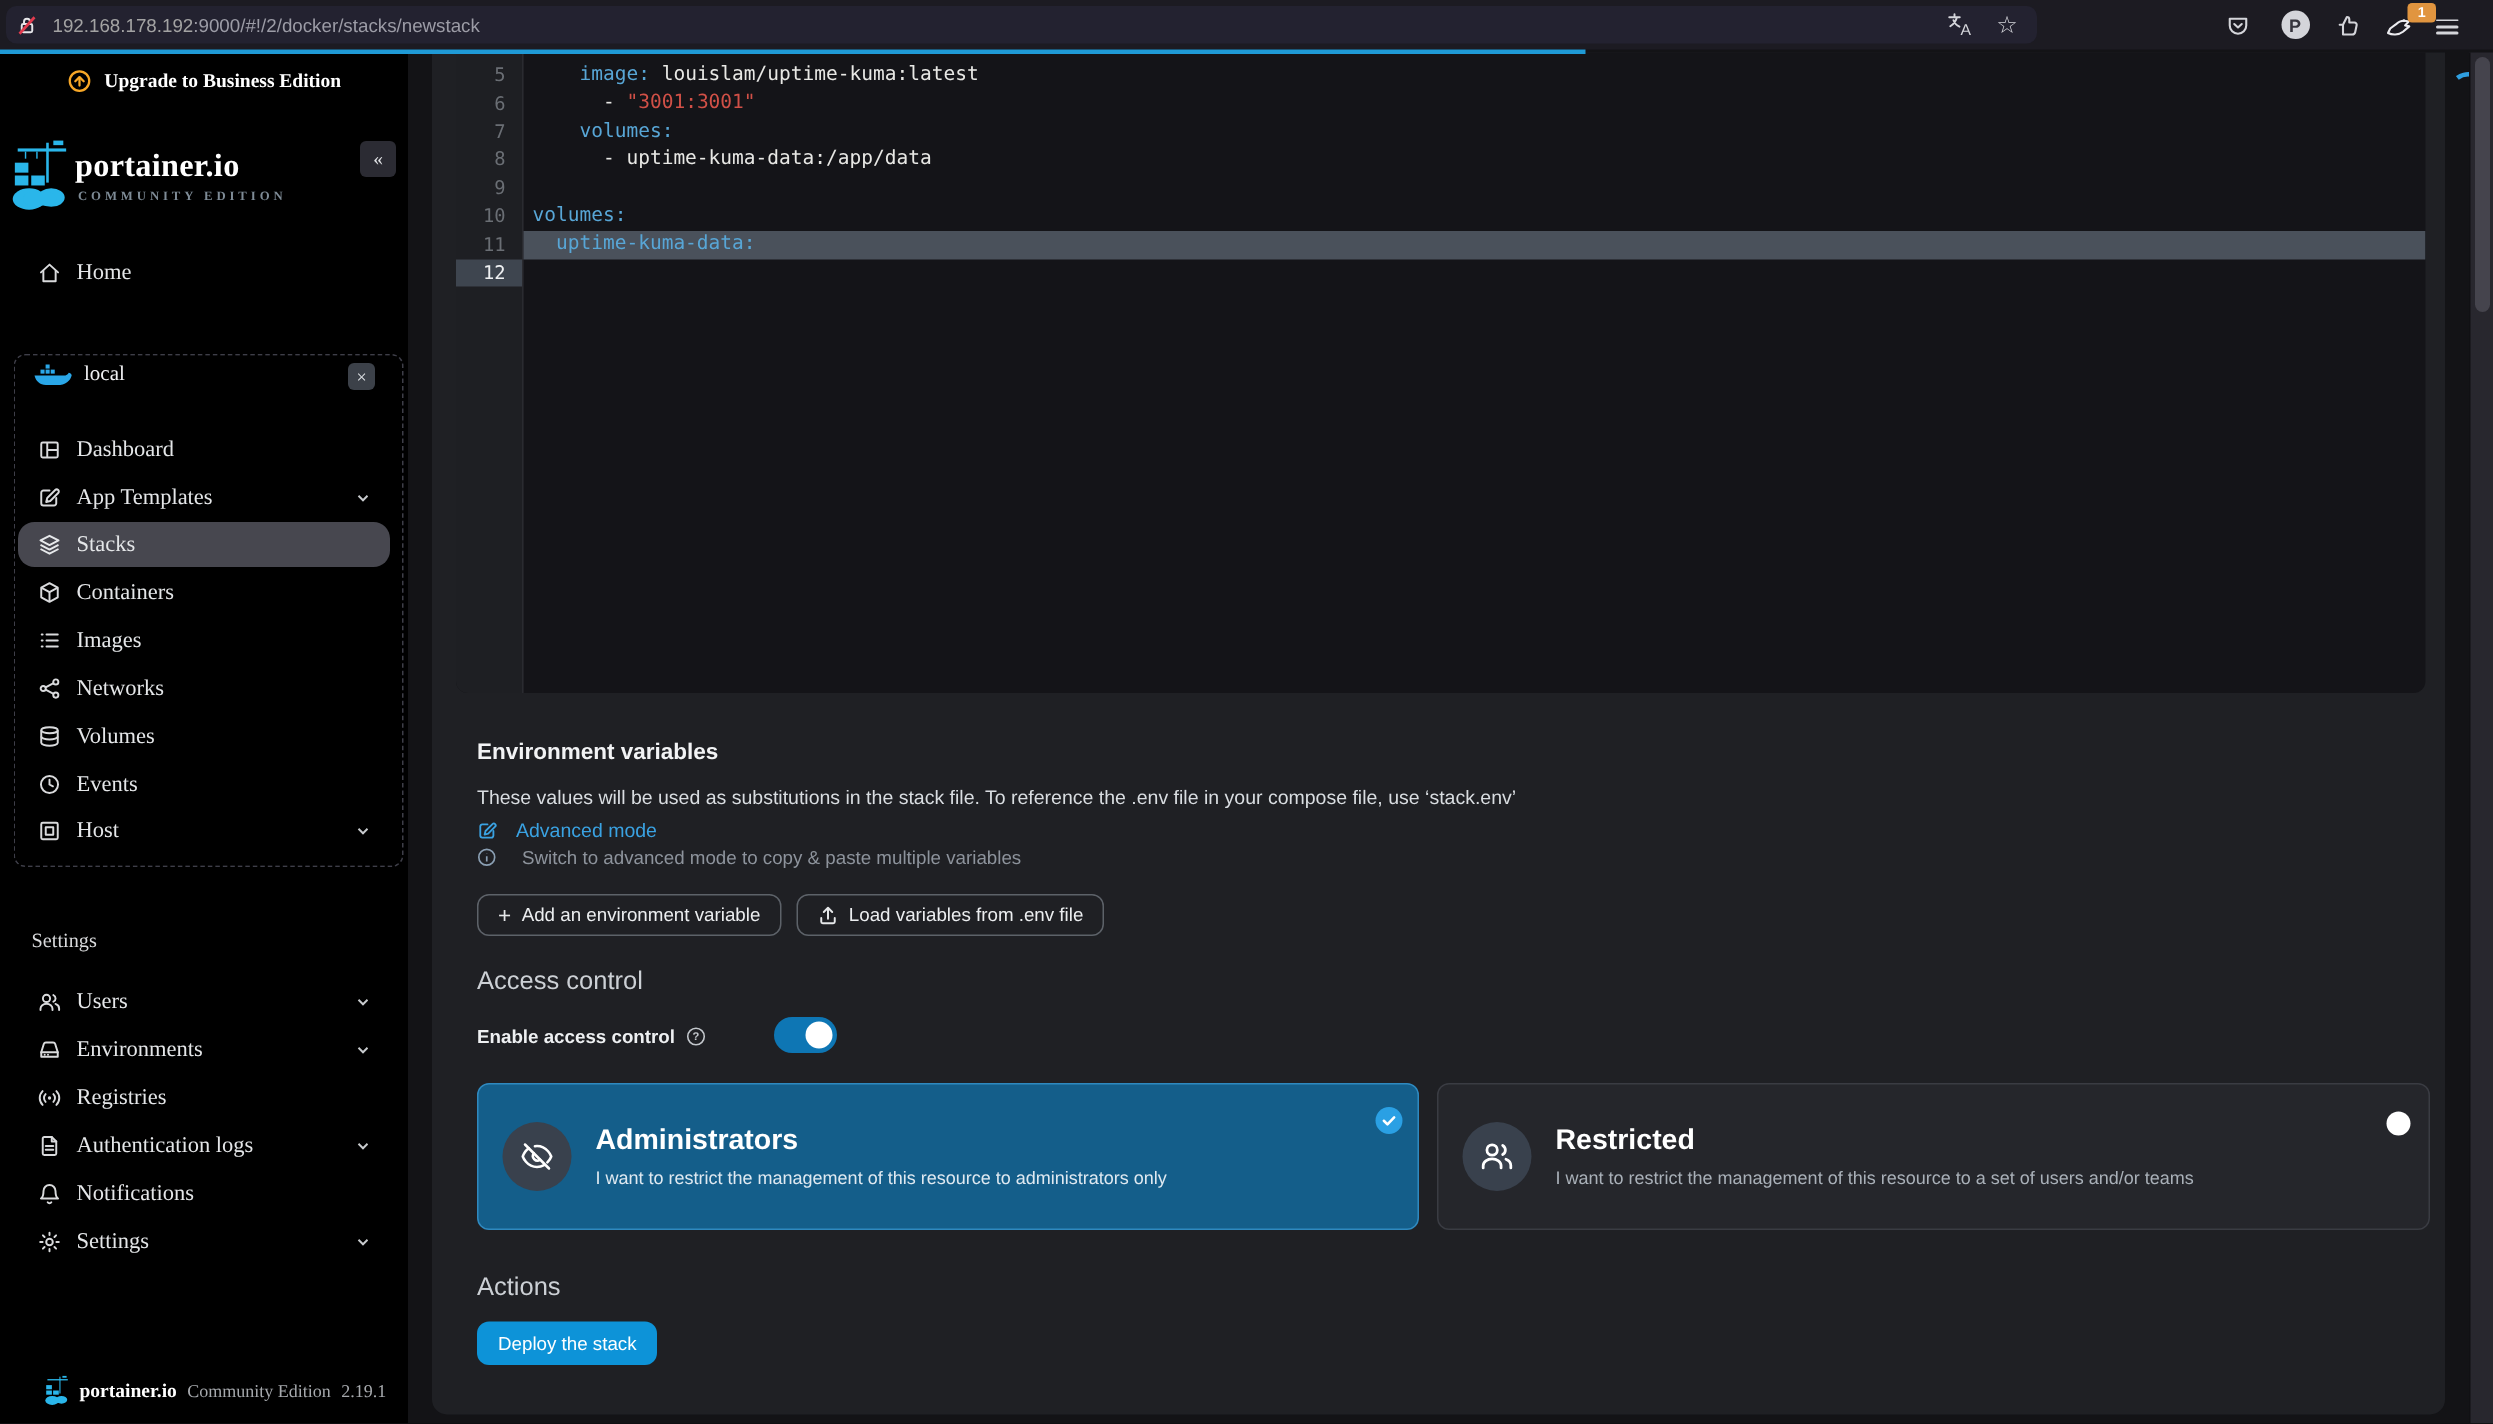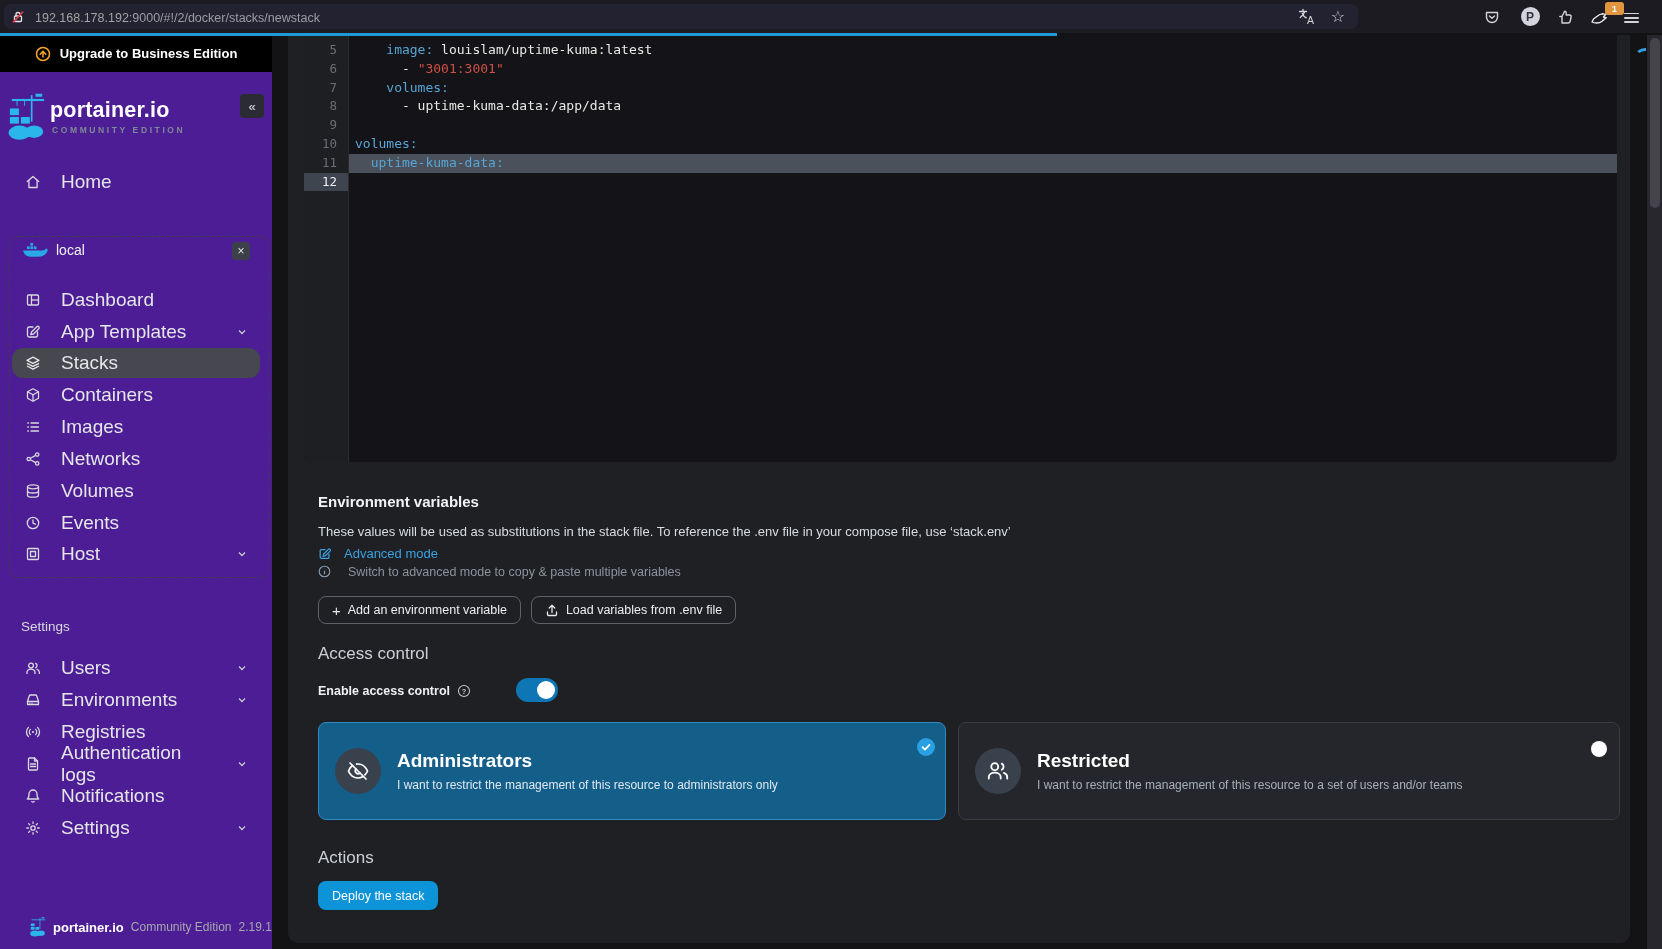--- a/index.html
+++ b/index.html
@@ -18,29 +18,29 @@
   .badge{position:absolute;left:1605px;top:2px;min-width:15px;height:13px;border-radius:3px;background:#e1953f;
          color:#fff;font-size:9.5px;font-weight:bold;display:flex;align-items:center;justify-content:center;padding:0 2px;}
   .pcirc{width:19px;height:19px;border-radius:50%;background:#d4d5da;color:#35343c;font-size:12px;font-weight:bold;
          display:flex;align-items:center;justify-content:center;}
   .burger span{display:block;width:15px;height:1.8px;background:#d4d5da;margin:2.6px 0;border-radius:1px;}
   .progress{position:absolute;left:0;top:33px;width:1057px;height:3px;background:#1f9ad6;z-index:30;}
   .spinner{position:absolute;left:1632px;top:48px;width:21px;height:21px;border-radius:50%;
            border:3px solid #2f9fe0;border-left-color:transparent;border-bottom-color:transparent;transform:rotate(8deg);}
 
   
-  .sidebar{position:absolute;left:0;top:35px;width:272px;height:914px;background:#4c1d95;}
+  .sidebar{position:absolute;left:0;top:35px;width:272px;height:914px;background:#000000;font-family:Liberation Serif, serif;}
   .upgrade{position:absolute;left:0;top:0;width:272px;height:37px;background:#000;display:flex;align-items:center;
            justify-content:center;gap:9px;color:#fff;font-size:13px;font-weight:600;}
   .brandtitle{position:absolute;left:50px;top:63px;font-size:21.5px;font-weight:bold;color:#fff;letter-spacing:.2px;}
   .brandsub{position:absolute;left:52px;top:90px;font-size:8.5px;letter-spacing:2.6px;color:#7e8b96;font-weight:600;}
   .collapse{position:absolute;left:240px;top:59px;width:24px;height:24px;background:#2b2b33;border-radius:4px;
             color:#e0e2e5;font-size:13px;display:flex;align-items:center;justify-content:center;}
-  .srow{position:absolute;left:12px;width:248px;height:30px;display:flex;align-items:center;gap:20px;
-        padding-left:13px;box-sizing:border-box;color:#e4e6e8;font-size:19px;border-radius:6px;}
+  .srow{position:absolute;left:12px;width:248px;height:30px;display:flex;align-items:center;gap:10px;
+        padding-left:13px;box-sizing:border-box;color:#e4e6e8;font-size:15px;border-radius:6px;}
   .srow .chev{margin-left:auto;margin-right:13px;}
   .srow.sel{background:#47474f;border-radius:11px;}
   .envbox{position:absolute;left:9px;top:201px;width:260px;height:342px;border:1px dashed #3e3e48;border-radius:8px;box-sizing:border-box;}
   .envhead{position:absolute;left:12px;top:207px;width:248px;height:30px;display:flex;align-items:flex-start;gap:8px;
            padding-left:10px;box-sizing:border-box;color:#f0f1f3;font-size:14px;}
   .envclose{margin-left:auto;margin-right:10px;width:18px;height:18px;background:#3c4149;border-radius:4px;color:#dfe2e5;
             font-size:12px;display:flex;align-items:center;justify-content:center;}
   .sheader{position:absolute;left:21px;top:584px;font-size:13.5px;color:#d9dadc;}
   .sfooter{position:absolute;left:30px;top:882px;display:flex;align-items:center;gap:7px;}
   .sfooter .fb{font-size:13px;font-weight:bold;color:#fff;}

